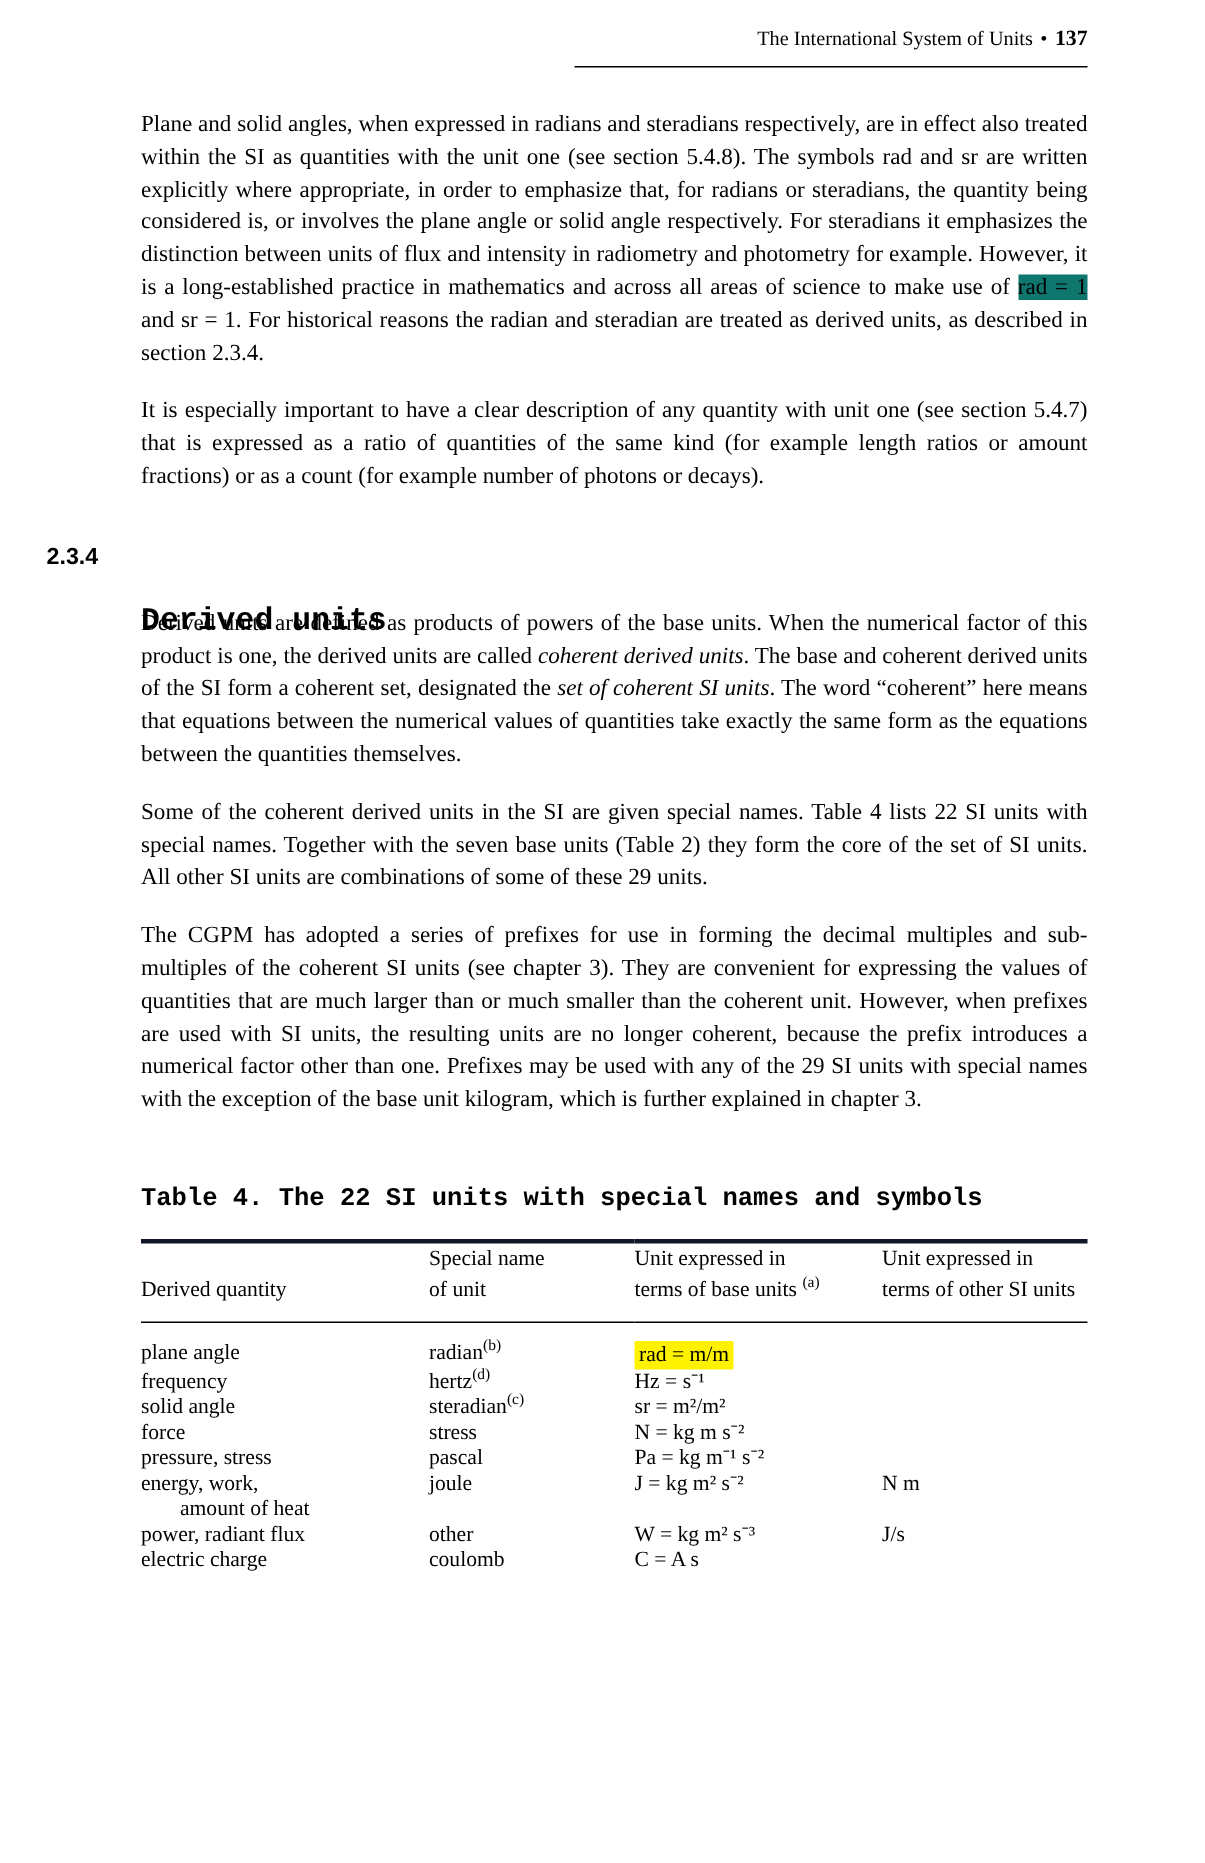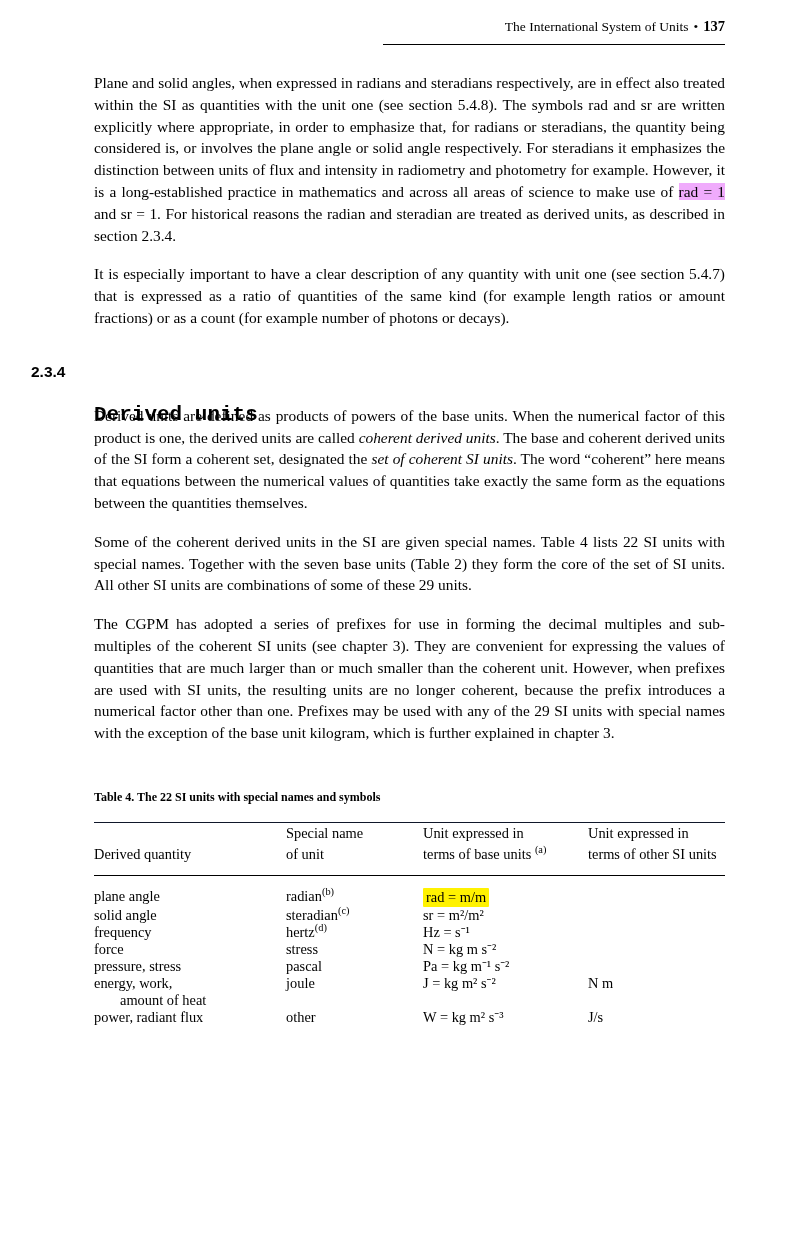--- a/index.html
+++ b/index.html
@@ -61,21 +61,21 @@
     margin: 0 0 0 0;
     font-size: 15.4px;
     line-height: 21.8px;
     text-align: justify;
     text-justify: inter-word;
   }
   p.gap {
     margin-top: 17px;
   }
   .hl {
-    background: #f0abfc;
+    background: #0f766e;
   }
   .ital { font-style: italic; }
 
   
   .section-head {
     position: relative;
     margin-top: 34px;
     margin-bottom: 18px;
     height: 24px;
   }
@@ -93,39 +93,39 @@
     top: 0;
     font-family: Liberation Mono, monospace;
     font-weight: bold;
     font-size: 21px;
     margin-top: 40px;
   }
 
   
   .table-title {
     margin-top: 46px;
-    font-family: Liberation Serif, serif;
-    font-weight: bold;
-    font-size: 12px;
+    font-family: Liberation Mono, monospace;
+    font-weight: bold;
+    font-size: 17px;
   }
   table.si {
     margin-top: 17px;
     border-collapse: collapse;
     width: 631px;
     font-size: 14.4px;
     font-family: "Liberation Serif", serif;
   }
   table.si td, table.si th {
     padding: 0;
     vertical-align: top;
     text-align: left;
     font-weight: normal;
   }
   .rule-top td {
-    border-top: 1px solid #0f172a;
+    border-top: 3px solid #0f172a;
   }
   .hdr-row td {
     padding-top: 9px;
     padding-bottom: 0px;
     line-height: 21px;
   }
   .hdr-row.second td {
     padding-bottom: 10px;
   }
   .rule-mid td {
@@ -205,30 +205,30 @@
         </tr>
 
         <tr class="rule-mid data-row first">
           <td>plane angle</td>
           <td><span>radian</span><sup>(b)</sup></td>
           <td><span class="cell-hl">rad = m/m</span></td>
           <td></td>
         </tr>
 
         <tr class="data-row">
+          <td>frequency</td>
+          <td><span>hertz</span><sup>(d)</sup></td>
+          <td>Hz = s⁻¹</td>
+          <td></td>
+        </tr>
+
+        <tr class="data-row">
           <td>solid angle</td>
           <td><span>steradian</span><sup>(c)</sup></td>
           <td>sr = m²/m²</td>
-          <td></td>
-        </tr>
-
-        <tr class="data-row">
-          <td>frequency</td>
-          <td><span>hertz</span><sup>(d)</sup></td>
-          <td>Hz = s⁻¹</td>
           <td></td>
         </tr>
 
         <tr class="data-row">
           <td>force</td>
           <td>stress</td>
           <td>N = kg m s⁻²</td>
           <td></td>
         </tr>
 
@@ -246,17 +246,23 @@
           <td>N m</td>
         </tr>
 
         <tr class="data-row">
           <td>power, radiant flux</td>
           <td>other</td>
           <td>W = kg m² s⁻³</td>
           <td>J/s</td>
         </tr>
 
+        <tr class="data-row">
+          <td>electric charge</td>
+          <td>coulomb</td>
+          <td>C = A s</td>
+          <td></td>
+        </tr>
       </tbody>
     </table>
 
   </div>
 </div>
 
 </body></html>

